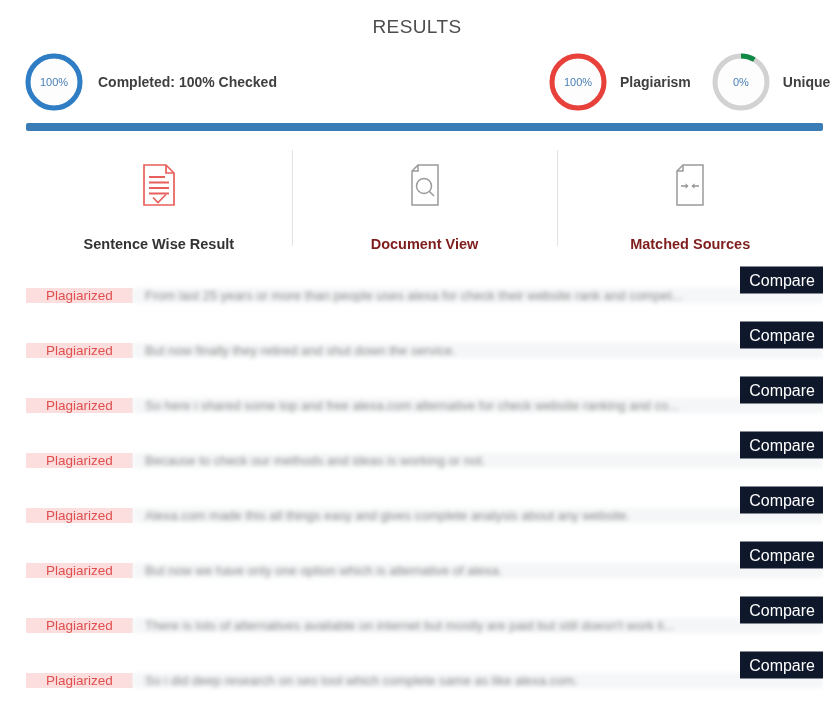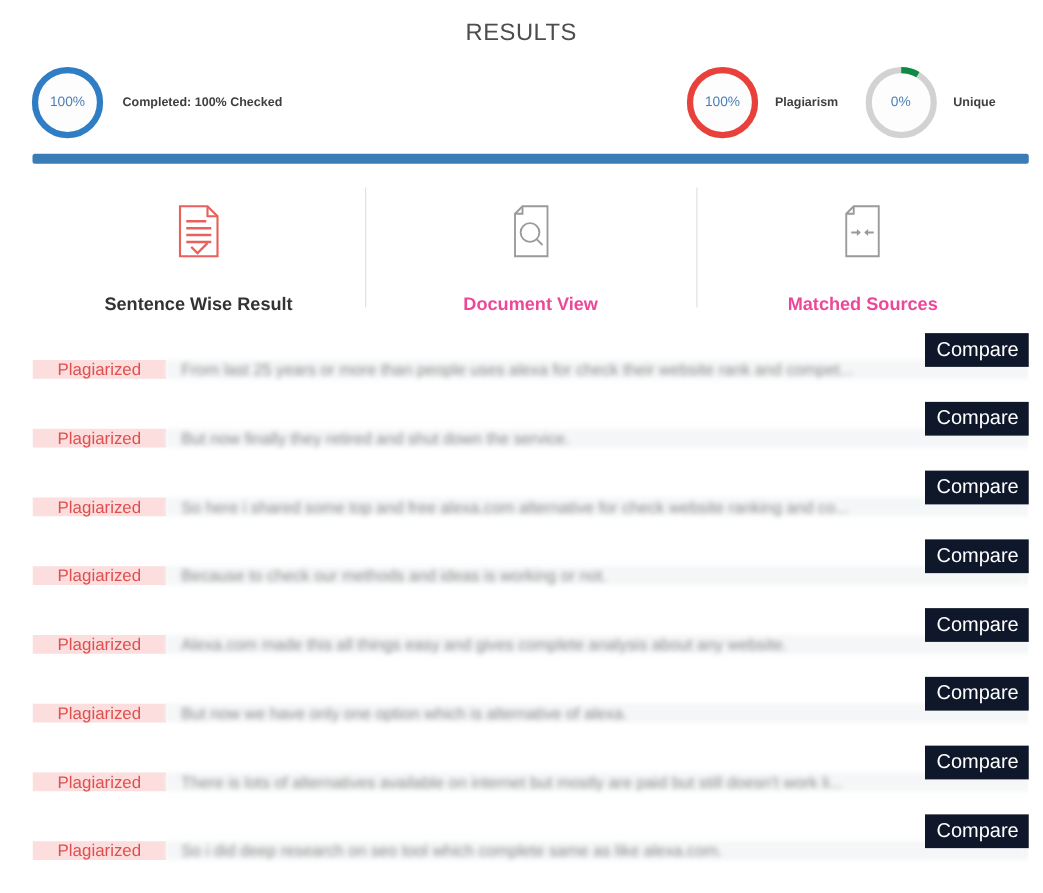--- a/index.html
+++ b/index.html
@@ -51,21 +51,21 @@
   .meter .val {
     position: relative;
     font-size: 11px;
     color: #4a7fb5;
     font-family: Liberation Sans, sans-serif;
     text-align: right;
   }
   .meter.red .val { color: #4a7fb5; }
 
   .meter-label {
-    font-size: 10px;
+    font-size: 14px;
     font-weight: bold;
     color: #3f3f3f;
     margin-left: 12px;
     white-space: nowrap;
   }
   .meter-group.right .meter-label { margin-left: 10px; margin-right: 18px; }
 
   
   .divider-bar {
     position: absolute;
@@ -99,21 +99,21 @@
     width: 1px;
     background: #e2e2e2;
   }
   .tab .tab-icon { height: 48px; display:flex; align-items:center; justify-content:center; }
   .tab .tab-label {
     margin-top: 16px;
     font-size: 14.5px;
     font-weight: bold;
   }
   .tab.active .tab-label { color: #333333; }
-  .tab .tab-label { color: #ec4899; }
+  .tab .tab-label { color: #7f1d1d; }
 
   
   .rows {
     position: absolute;
     left: 26px; top: 256px;
     width: 797px;
     height: 458px;
     overflow: hidden;
   }
   .row {

